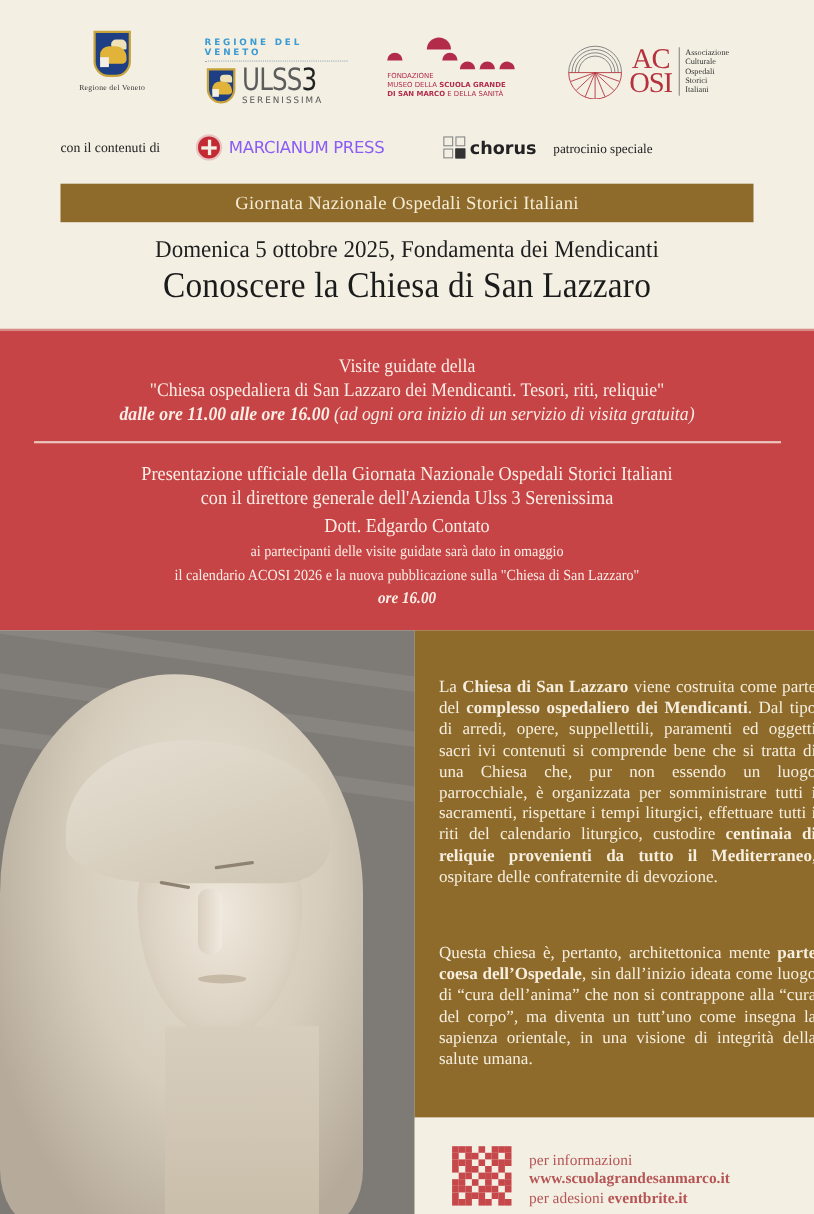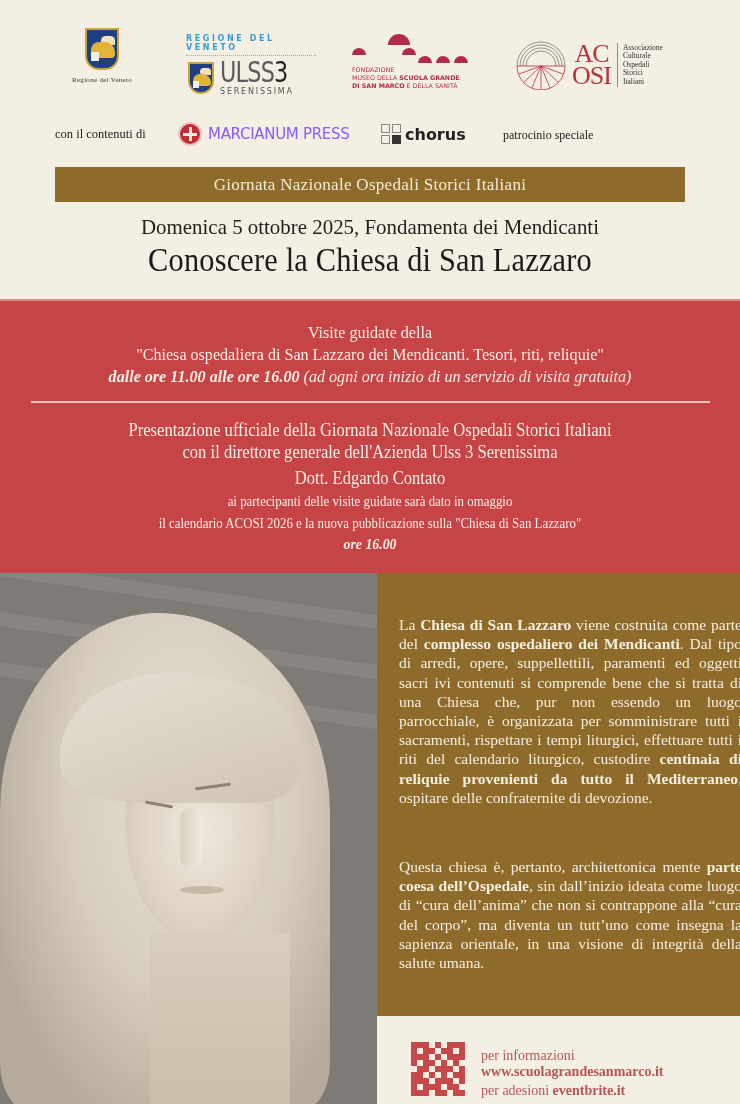--- a/index.html
+++ b/index.html
@@ -43,21 +43,21 @@
   .acosi-desc { font-family: "Liberation Serif", serif; font-size: 7.5px; line-height: 8.5px; color: #333; margin-left: 5px; }
 
   
   .pat-row { position: absolute; top: 122px; left: 0; width: 740px; height: 30px; }
   .pat-label { position: absolute; font-family: "Liberation Serif", serif; font-size: 12.5px; color: #222; }
   .marc { position: absolute; left: 178px; top: 0; display: flex; align-items: center; }
   .marc-seal { width: 24px; height: 24px; border-radius: 50%; background: #c32a33; position: relative; border: 2px solid #e8c4c4; }
   .marc-seal::before { content: ""; position: absolute; left: 9px; top: 3px; width: 3px; height: 14px; background: #f3efe3; }
   .marc-seal::after { content: ""; position: absolute; left: 3px; top: 9px; width: 14px; height: 3px; background: #f3efe3; }
   .marc-text { font-family: "DejaVu Sans", sans-serif; font-size: 15px; color: #8b5cf6; margin-left: 6px; letter-spacing: -0.3px; }
-  .chorus { position: absolute; left: 381px; top: 2px; display: flex; align-items: center; }
+  .chorus { position: absolute; left: 403px; top: 2px; display: flex; align-items: center; }
   .ch-grid { display: grid; grid-template-columns: 9px 9px; grid-template-rows: 9px 9px; gap: 2px; }
   .ch-grid span { border: 1px solid #888; }
   .ch-grid span.fill { background: #333; border-color: #333; }
   .ch-text { font-family: "DejaVu Sans", sans-serif; font-weight: bold; font-size: 16px; color: #222; margin-left: 4px; }
   .rinascita { position: absolute; left: 620px; top: -10px; width: 80px; height: 44px; }
   .rin-house { position: absolute; left: 0; top: 4px; width: 22px; height: 34px; border: 1.5px solid #8fc28a; border-bottom: none; }
   .rin-circle { position: absolute; left: 6px; top: 10px; width: 20px; height: 20px; border: 1.5px solid #e79a5f; border-radius: 50%; }
   .rin-title { position: absolute; left: 24px; top: 12px; font-family: "DejaVu Sans", sans-serif; font-size: 10px; color: #e49b4e; }
   .rin-sub { position: absolute; left: 26px; top: 25px; font-family: "DejaVu Sans", sans-serif; font-size: 4.5px; line-height: 5.5px; color: #a36a4d; }
 

